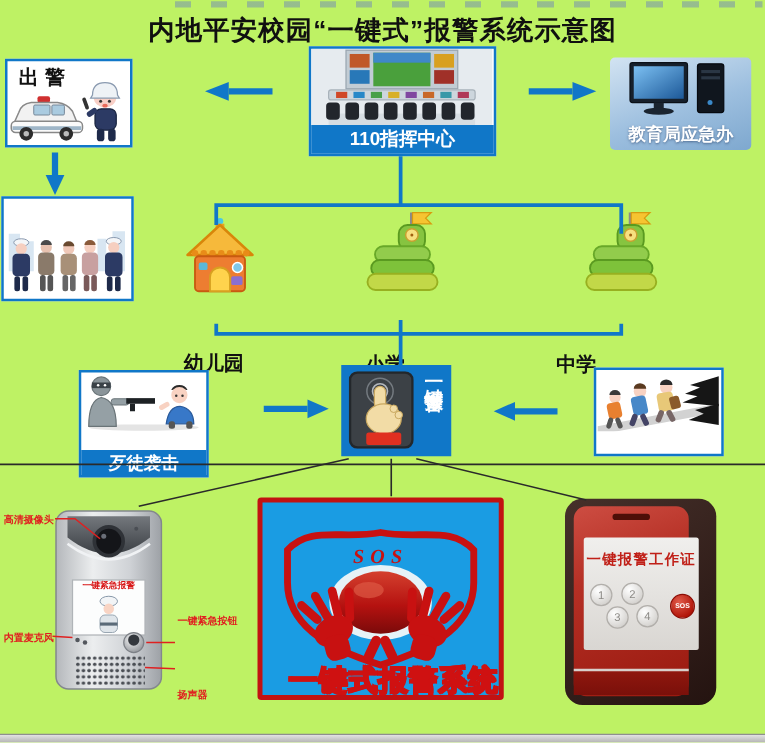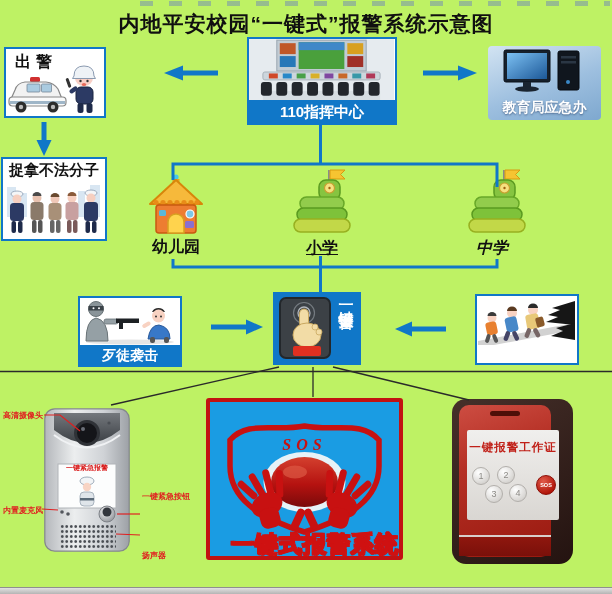--- a/index.html
+++ b/index.html
@@ -6,41 +6,41 @@
   .page{position:relative;width:612px;height:594px;background:#bef264;overflow:hidden;
         font-family:"Liberation Sans",sans-serif;padding-left:40px;}
   .abs{position:absolute;}
   .title{left:0;top:10px;width:612px;text-align:center;font-size:21px;font-weight:bold;
          color:#101010;letter-spacing:1px;}
   .frag{left:140px;top:1px;width:470px;height:5px;opacity:.5;
         background:repeating-linear-gradient(90deg,#6f87b8 0 13px,transparent 13px 29px);}
   .bluebox{border:2.5px solid #1077c8;background:#fff;box-sizing:border-box;}
   .band{position:absolute;left:0;right:0;bottom:0;background:#1077c8;color:#fff;
         font-weight:bold;text-align:center;}
-  .blabel{color:#111;font-weight:bold;text-align:center;}
+  .blabel{color:#111;font-weight:bold;text-align:left;margin-top:44px;}
   .overlay{left:0;top:0;pointer-events:none;}
   
   .cmdbox{left:247px;top:37px;width:150px;height:88px;}
   .cmdband{height:23px;line-height:23px;font-size:15px;}
   
   .edubox{left:488px;top:46px;width:113px;height:74px;border-radius:4px;
           background:linear-gradient(160deg,#d2e3f2 0%,#9dbfdf 55%,#7ea8cf 100%);}
   .edulabel{position:absolute;left:0;right:0;bottom:3px;text-align:center;color:#fff;
             font-weight:bold;font-size:14px;text-shadow:0 1px 2px rgba(20,40,80,.55);}
   
   .dispatchbox{left:4px;top:47px;width:102px;height:71px;}
   .dispatchlabel{position:absolute;left:9px;top:3px;font-size:16px;font-weight:bold;
                  color:#111;letter-spacing:5px;text-align:right;}
   .capturebox{left:1px;top:157px;width:106px;height:84px;}
   .capturelabel{position:absolute;left:0;right:0;top:2px;font-size:15px;font-weight:bold;color:#111;
                 text-align:center;}
   
   .schoollabel{font-size:16px;}
   
-  .attackbox{left:78px;top:296px;width:104px;height:71px;border-width:2px;}
+  .attackbox{left:63px;top:296px;width:104px;height:86px;border-width:2px;}
   .bullybox{left:475px;top:294px;width:104px;height:71px;border-width:2px;}
   .threatband{height:20px;line-height:20px;font-size:14px;}
   
   .alarmbox{left:273px;top:292px;width:88px;height:73px;background:#1077c8;}
   .vtext{position:absolute;right:5px;top:5px;height:64px;writing-mode:vertical-rl;
          text-orientation:upright;color:#fff;font-weight:bold;font-size:15px;
          letter-spacing:2px;line-height:20px;}
   
   .ann{color:#e02020;font-weight:bold;font-size:8px;white-space:nowrap;text-align:right;}
   .screen-title{left:58px;top:463px;width:58px;text-align:center;color:#d81818;
@@ -162,21 +162,20 @@
         <circle cx="79.5" cy="18" r="1.2" fill="#333"></circle>
       <ellipse cx="76" cy="21.5" rx="2.2" ry="1.5" fill="#e86a5a"></ellipse>
       <rect x="68" y="24" width="17" height="17" rx="5" fill="#2c3a64" stroke="#1a2540"></rect>
       <rect x="61" y="25" width="9" height="4.5" rx="2.2" fill="#2c3a64" transform="rotate(-35 65 27)"></rect>
       <rect x="69.5" y="40" width="6" height="10" rx="2.5" fill="#1e2a4a"></rect>
       <rect x="78.5" y="40" width="6" height="10" rx="2.5" fill="#1e2a4a"></rect>
     </svg>
   </div>
 
   <div class="abs bluebox capturebox">
-    <div class="capturelabel">捉拿不法分子</div>
     <svg class="abs" style="left:1px;top:22px;" width="100" height="56" viewBox="0 0 100 56">
       <g fill="#d8e6f2">
         <rect x="3" y="6" width="9" height="30"></rect>
           <rect x="16" y="12" width="7" height="24"></rect>
         <rect x="74" y="10" width="7" height="26"></rect>
           <rect x="86" y="4" width="10" height="32"></rect>
       </g>
       <g>
         <ellipse cx="13" cy="13" rx="6" ry="3" fill="#f4f6f8" stroke="#8a9ab0" stroke-width="0.8"></ellipse>
         <circle cx="13" cy="18" r="4.5" fill="#f6cfc0"></circle>
@@ -251,21 +250,21 @@
   <svg class="abs" style="left:467px;top:167px;" width="60" height="68" viewBox="0 0 60 68">
     <rect x="36" y="3" width="1.8" height="14" fill="#8a8a8a"></rect>
     <path d="M38,3 h15 l-4.5,4.5 4.5,4.5 h-15 z" fill="#f6c431" stroke="#d89a10"></path>
     <rect x="27" y="13" width="21" height="20" rx="7" fill="#86c440" stroke="#5a9a20" stroke-width="1.5"></rect>
     <circle cx="37.5" cy="21" r="5" fill="#f6e080" stroke="#c8a030" stroke-width="1.2"></circle>
     <circle cx="37.5" cy="21" r="1.2" fill="#a06010"></circle>
     <rect x="8" y="30" width="44" height="13" rx="6.5" fill="#92cc4c" stroke="#68a828" stroke-width="1.5"></rect>
     <rect x="5" y="41" width="50" height="13" rx="6.5" fill="#7ec23a" stroke="#5a9a20" stroke-width="1.5"></rect>
     <rect x="2" y="52" width="56" height="13" rx="6.5" fill="#c2d848" stroke="#98b020" stroke-width="1.5"></rect>
   </svg>
-  <div class="abs blabel schoollabel" style="left:462px;top:238px;width:60px;font-style:italic;">中学</div>
+  <div class="abs blabel schoollabel" style="left:445px;top:238px;width:60px;">中学</div>
 
   <div class="abs bluebox attackbox">
     <svg class="abs" style="left:0;top:1px;" width="100" height="46" viewBox="0 0 100 46">
       <ellipse cx="50" cy="43" rx="44" ry="2.5" fill="#e4e4e4"></ellipse>
       <path d="M6,42 Q6,21 16,19 Q28,21 28,42 Z" fill="#95a0a5" stroke="#6a7478"></path>
       <circle cx="16" cy="10" r="7.5" fill="#8a9499" stroke="#6a7478"></circle>
       <rect x="8.5" y="7" width="15" height="4.5" fill="#3a4248"></rect>
       <circle cx="13.5" cy="9.2" r="1" fill="#fff"></circle>
         <circle cx="19" cy="9.2" r="1" fill="#fff"></circle>
       <rect x="24" y="20" width="14" height="5" rx="2" fill="#95a0a5" stroke="#6a7478" stroke-width="0.8"></rect>

